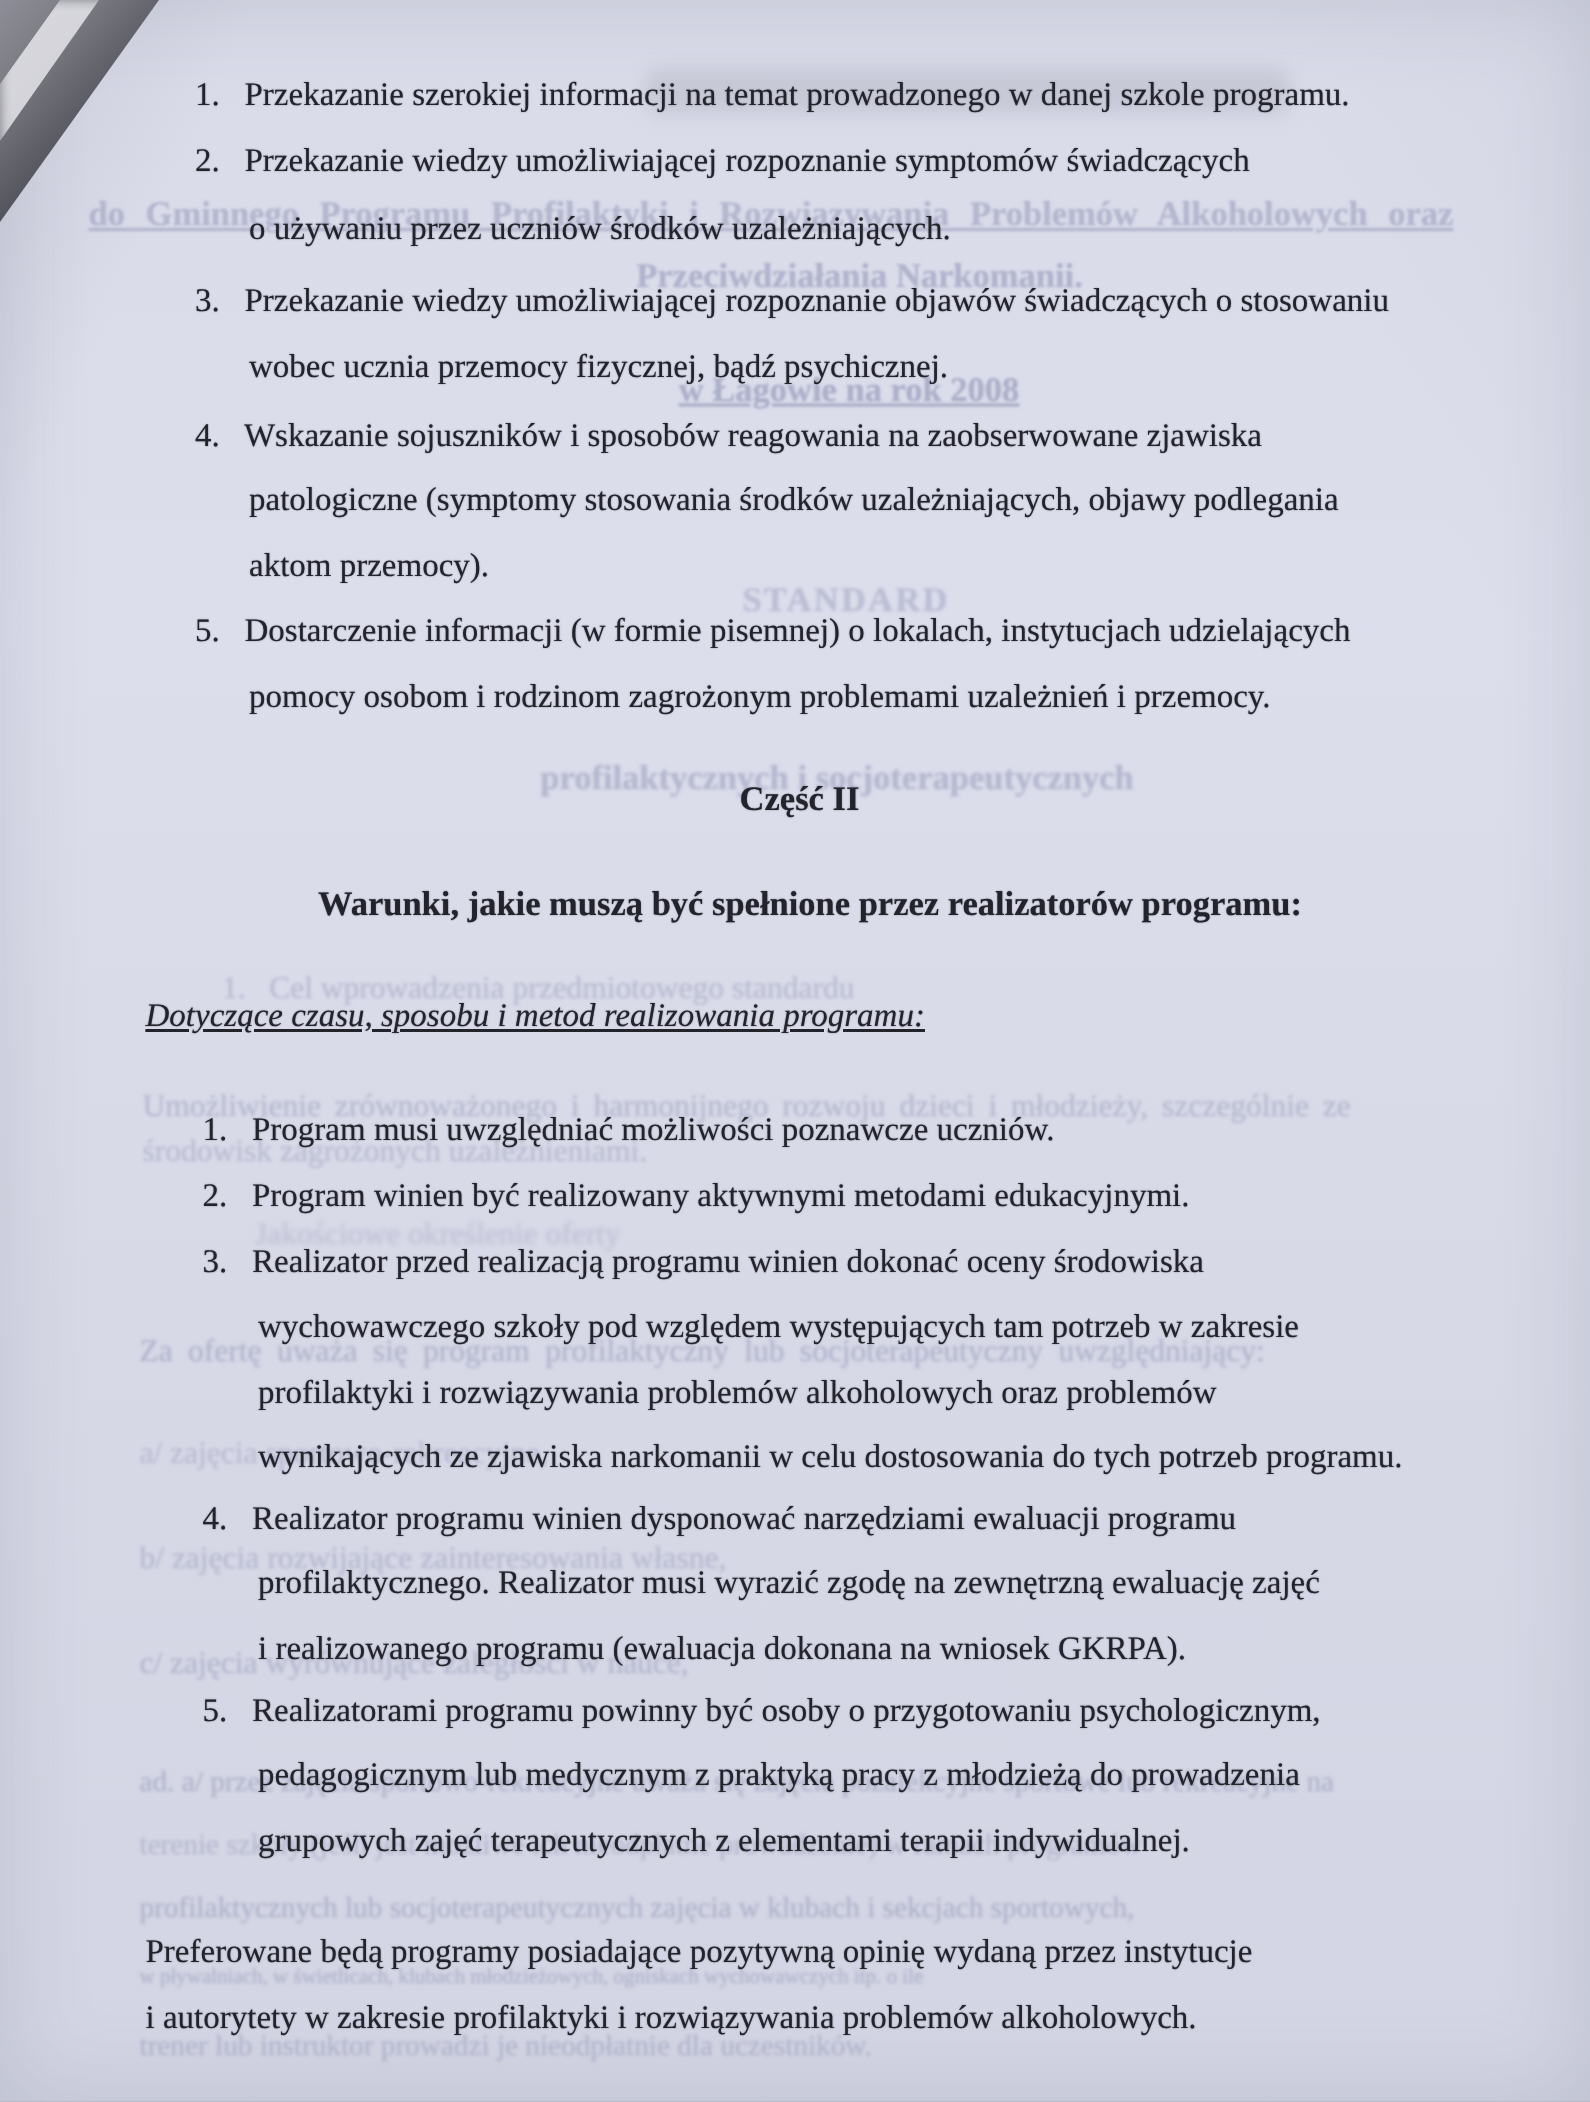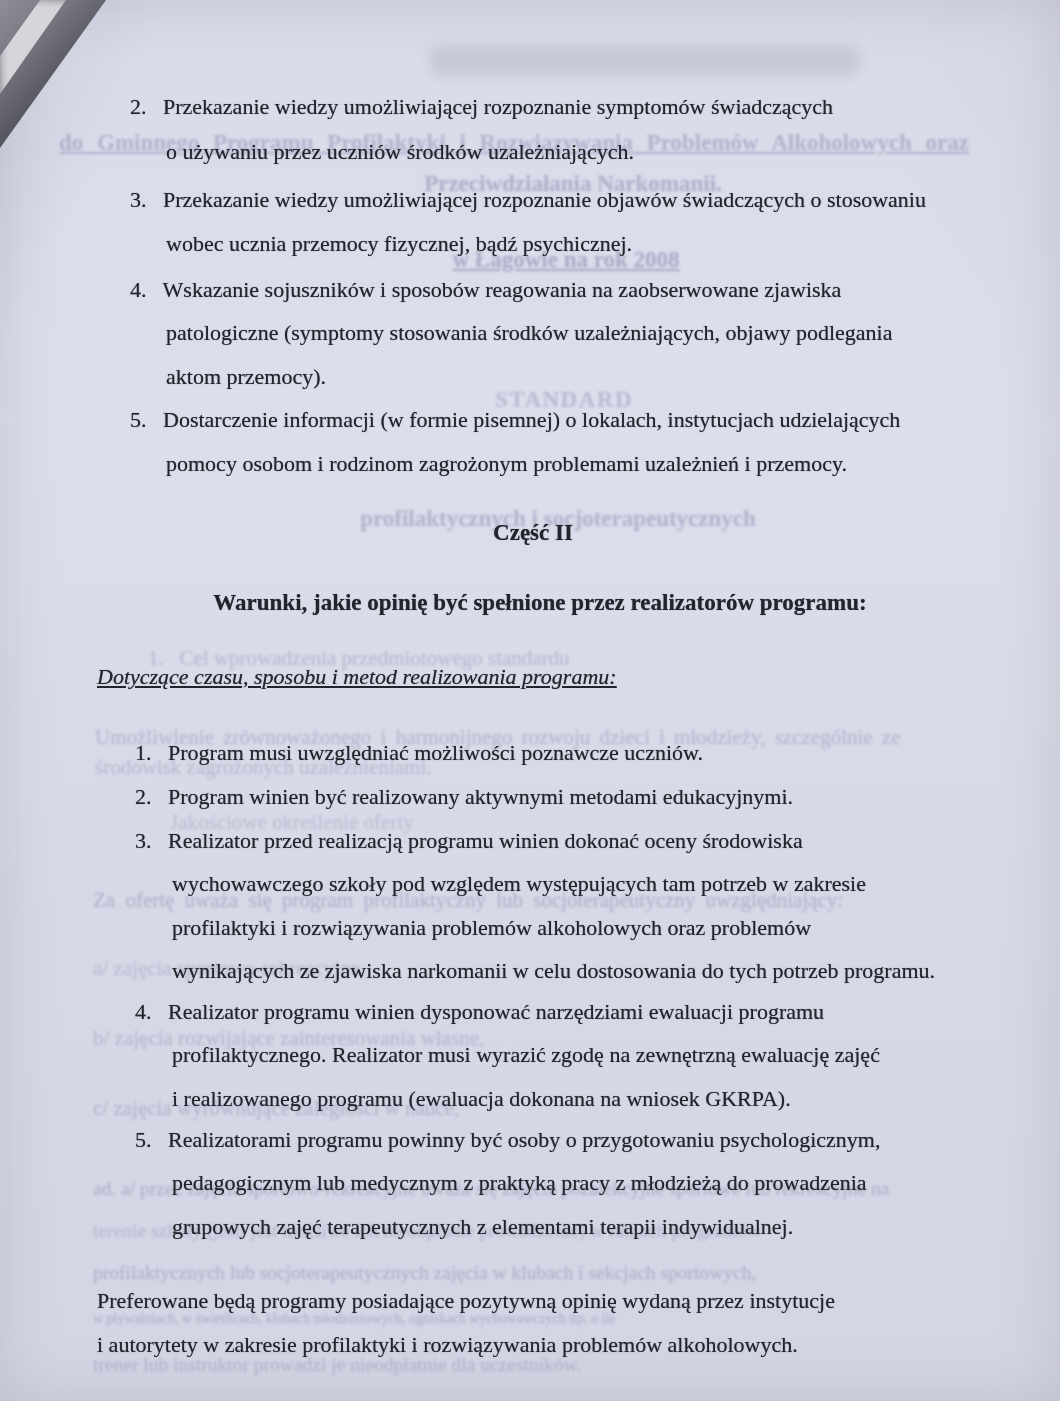--- a/index.html
+++ b/index.html
@@ -67,31 +67,32 @@
     <div class="ghost-line" style="top: 810px; left: 170px; font-size: 21px; opacity: 0.33; filter: blur(1.3px);">Jakościowe określenie oferty</div>
     <div class="ghost-line" style="top: 888px; left: 93px; font-size: 21px; word-spacing: 5px; opacity: 0.5; filter: blur(0.9px);">Za ofertę uważa się program profilaktyczny lub socjoterapeutyczny uwzględniający:</div>
     <div class="ghost-line" style="top: 956px; left: 93px; font-size: 21px; opacity: 0.38; filter: blur(1.1px);">a/ zajęcia sportowo-rekreacyjne,</div>
     <div class="ghost-line" style="top: 1026px; left: 93px; font-size: 21px; opacity: 0.42; filter: blur(1px);">b/ zajęcia rozwijające zainteresowania własne,</div>
     <div class="ghost-line" style="top: 1096px; left: 93px; font-size: 21px; opacity: 0.45; filter: blur(1px);">c/ zajęcia wyrównujące zaległości w nauce,</div>
     <div class="ghost-line" style="top: 1178px; left: 93px; font-size: 19.5px; opacity: 0.5; filter: blur(0.9px);">ad. a/ przez zajęcia sportowo-rekreacyjne uważa się zajęcia pozalekcyjne sportowe lub rekreacyjne na</div>
     <div class="ghost-line" style="top: 1220px; left: 93px; font-size: 19.5px; opacity: 0.4; filter: blur(1.1px);">terenie szkoły (jeśli jest możliwe ich nieodpłatne prowadzenie) w ramach programów</div>
     <div class="ghost-line" style="top: 1262px; left: 93px; font-size: 19.5px; opacity: 0.5; filter: blur(0.9px);">profilaktycznych lub socjoterapeutycznych zajęcia w klubach i sekcjach sportowych,</div>
     <div class="ghost-line" style="top: 1311px; left: 93px; font-size: 14px; opacity: 0.5; filter: blur(0.9px);">w pływalniach, w świetlicach, klubach młodzieżowych, ogniskach wychowawczych itp. o ile</div>
     <div class="ghost-line" style="top: 1354px; left: 93px; font-size: 19.5px; opacity: 0.45; filter: blur(1px);">trener lub instruktor prowadzi je nieodpłatnie dla uczestników.</div>
+    <div class="text-line" style="top: 50px; left: 130px; font-size: 22px;">1.   Przekazanie szerokiej informacji na temat prowadzonego w danej szkole programu.</div>
     <div class="text-line" style="top: 94px; left: 130px; font-size: 22px;">2.   Przekazanie wiedzy umożliwiającej rozpoznanie symptomów świadczących</div>
     <div class="text-line" style="top: 139px; left: 166px; font-size: 22px;">o używaniu przez uczniów środków uzależniających.</div>
     <div class="text-line" style="top: 187px; left: 130px; font-size: 22px;">3.   Przekazanie wiedzy umożliwiającej rozpoznanie objawów świadczących o stosowaniu</div>
     <div class="text-line" style="top: 231px; left: 166px; font-size: 22px;">wobec ucznia przemocy fizycznej, bądź psychicznej.</div>
     <div class="text-line" style="top: 277px; left: 130px; font-size: 22px;">4.   Wskazanie sojuszników i sposobów reagowania na zaobserwowane zjawiska</div>
     <div class="text-line" style="top: 320px; left: 166px; font-size: 22px;">patologiczne (symptomy stosowania środków uzależniających, objawy podlegania</div>
     <div class="text-line" style="top: 364px; left: 166px; font-size: 22px;">aktom przemocy).</div>
     <div class="text-line" style="top: 407px; left: 130px; font-size: 22px;">5.   Dostarczenie informacji (w formie pisemnej) o lokalach, instytucjach udzielających</div>
     <div class="text-line" style="top: 451px; left: 166px; font-size: 22px;">pomocy osobom i rodzinom zagrożonym problemami uzależnień i przemocy.</div>
     <div class="text-line" style="top: 520px; left: 533px; transform: translateX(-50%); font-size: 23px; font-weight: 700;">Część II</div>
-    <div class="text-line" style="top: 590px; left: 540px; transform: translateX(-50%); font-size: 23px; font-weight: 700;">Warunki, jakie opinię być spełnione przez realizatorów programu:</div>
+    <div class="text-line" style="top: 590px; left: 540px; transform: translateX(-50%); font-size: 23px; font-weight: 700;">Warunki, jakie muszą być spełnione przez realizatorów programu:</div>
     <div class="text-line" style="top: 664px; left: 97px; font-size: 22px; font-style: italic; text-decoration: underline;">Dotyczące czasu, sposobu i metod realizowania programu:</div>
     <div class="text-line" style="top: 740px; left: 135px; font-size: 22px;">1.   Program musi uwzględniać możliwości poznawcze uczniów.</div>
     <div class="text-line" style="top: 784px; left: 135px; font-size: 22px;">2.   Program winien być realizowany aktywnymi metodami edukacyjnymi.</div>
     <div class="text-line" style="top: 828px; left: 135px; font-size: 22px;">3.   Realizator przed realizacją programu winien dokonać oceny środowiska</div>
     <div class="text-line" style="top: 871px; left: 172px; font-size: 22px;">wychowawczego szkoły pod względem występujących tam potrzeb w zakresie</div>
     <div class="text-line" style="top: 915px; left: 172px; font-size: 22px;">profilaktyki i rozwiązywania problemów alkoholowych oraz problemów</div>
     <div class="text-line" style="top: 958px; left: 172px; font-size: 22px;">wynikających ze zjawiska narkomanii w celu dostosowania do tych potrzeb programu.</div>
     <div class="text-line" style="top: 999px; left: 135px; font-size: 22px;">4.   Realizator programu winien dysponować narzędziami ewaluacji programu</div>
     <div class="text-line" style="top: 1042px; left: 172px; font-size: 22px;">profilaktycznego. Realizator musi wyrazić zgodę na zewnętrzną ewaluację zajęć</div>
     <div class="text-line" style="top: 1086px; left: 172px; font-size: 22px;">i realizowanego programu (ewaluacja dokonana na wniosek GKRPA).</div>

